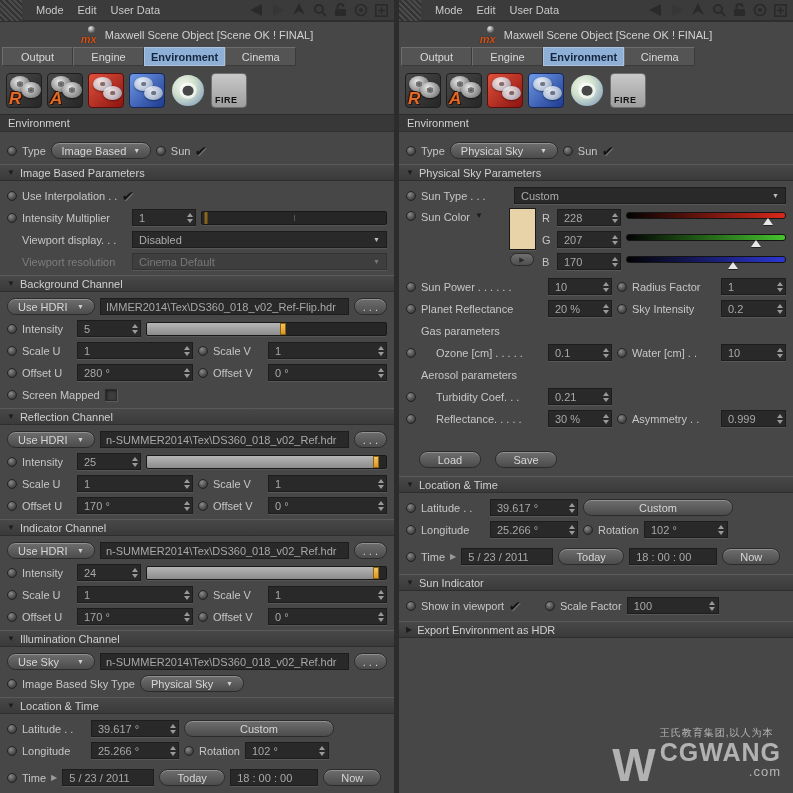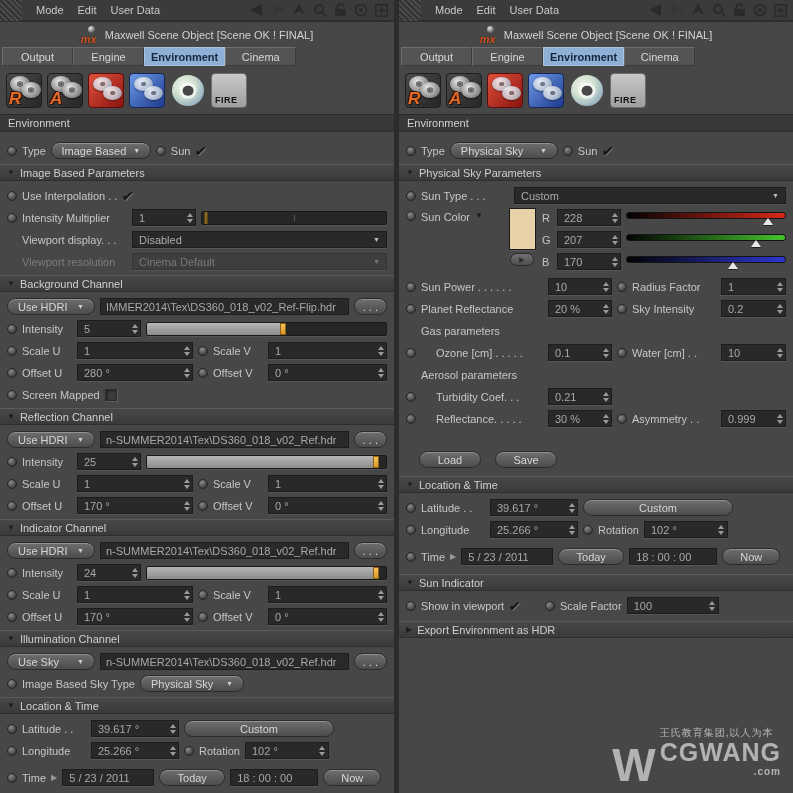--- a/index.html
+++ b/index.html
@@ -144,21 +144,21 @@
   .grow{flex:1;}
   .indent{padding-left:15px;}
   .tritime { font-size: 8px; color: #9a9a9a; }
 
   
   .wm { position: absolute; right: 12px; bottom: 10px; display: flex; align-items: flex-end; gap: 4px;
         opacity: .58; color: #fff; }
   .wm-w { font-size: 46px; font-weight: bold; line-height: 36px; font-family: "Liberation Sans", sans-serif; }
   .wm-cn { font-size: 10px; letter-spacing: 1px; margin-bottom: 1px; }
   .wm-brand { font-size: 25px; font-weight: bold; letter-spacing: 1px; line-height: 22px; }
-  .wm-com { font-size: 10px; font-weight: bold; display: block; text-align: right; margin-top: -2px; }
+  .wm-com { font-size: 13px; font-weight: normal; display: block; text-align: right; margin-top: -2px; }
 </style>
 </head>
 <body>
 
 <div class="panel">
 
   <div class="menubar">
     <div class="grip"></div>
     <span class="mi">Mode</span>
     <span class="mi">Edit</span>

